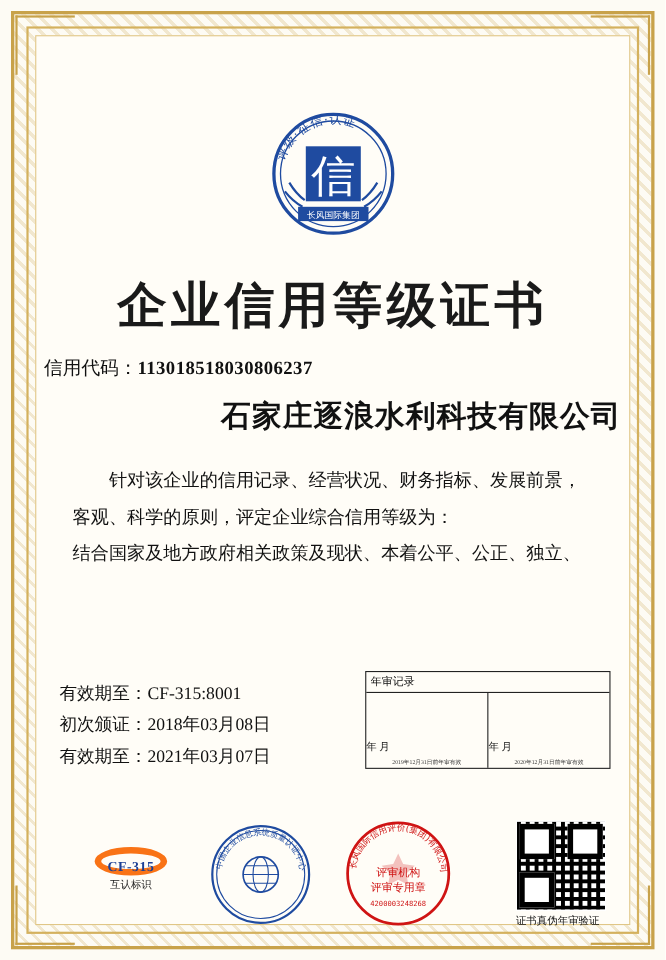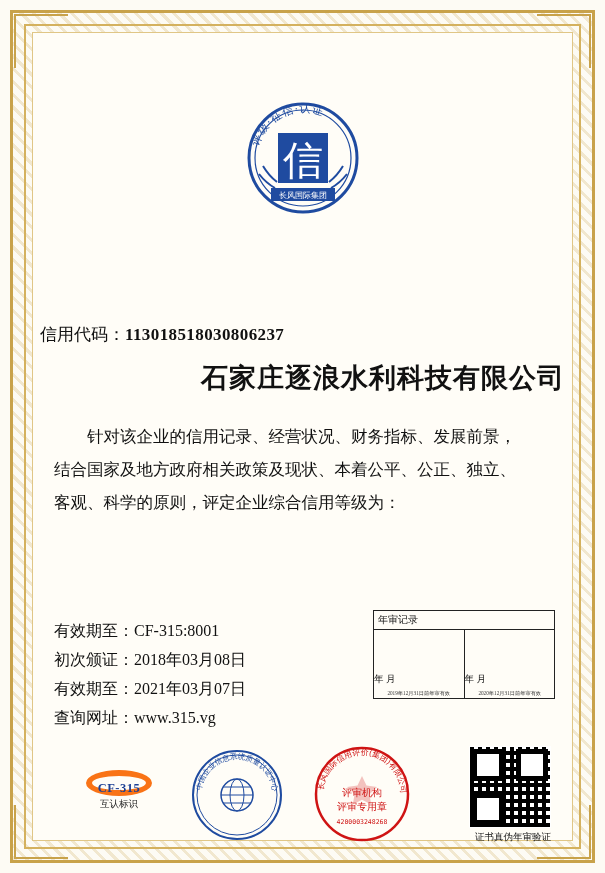--- a/index.html
+++ b/index.html
@@ -108,21 +108,21 @@
     text-align: right;
     font-size: 27px;
     font-weight: bold;
     color: #111;
     letter-spacing: 1px;
   }
 
   .body-text {
     position: absolute;
     top: 380px;
-    left: 14px;
+    left: 26px;
     width: 498px;
     font-size: 16.5px;
     line-height: 33px;
     color: #111;
     text-align: justify;
   }
   .body-text p { margin: 0; }
   .body-text p.indent { text-indent: 33px; }
 
   .grade {
@@ -146,21 +146,21 @@
     line-height: 29px;
     color: #111;
   }
   .details div { white-space: nowrap; }
 
   
   .review-box {
     position: absolute;
     top: 570px;
     right: 10px;
-    width: 182px;
+    width: 223px;
     border: 1px solid #222;
     box-sizing: border-box;
   }
   .review-title {
     font-size: 10px;
     padding: 2px 4px;
     border-bottom: 1px solid #222;
     color: #111;
   }
   .review-cells {
@@ -231,21 +231,21 @@
     top: 18px;
   }
   .seal-red {
     left: 272px;
     top: 14px;
   }
   .qr-wrap {
     position: absolute;
     right: 14px;
     top: 16px;
-    text-align: right;
+    text-align: left;
   }
   .qr {
     width: 80px;
     height: 80px;
     background-color: #ffffff;
     background-image:
       repeating-linear-gradient(90deg, #000 0 4px, transparent 4px 8px),
       repeating-linear-gradient(0deg, #000 0 4px, transparent 4px 8px);
     background-size: 8px 8px, 8px 8px;
     border: 1px solid #fff;
@@ -304,39 +304,39 @@
           <path d="M30 78 q6 10 14 16"></path>
           <path d="M26 86 q7 9 16 14"></path>
           <path d="M110 78 q-6 10 -14 16"></path>
           <path d="M114 86 q-7 9 -16 14"></path>
         </g>
         <rect x="38" y="100" width="64" height="13" fill="#1f4ba0"></rect>
         <text x="70" y="110" text-anchor="middle" font-family="DejaVu Sans, sans-serif" font-size="8" fill="#ffffff">长风国际集团</text>
       </svg>
     </div>
 
+    <div class="main-title">企业信用等级证书</div>
 
     <div class="credit-code">
       <span>信用代码：</span><span class="code-num">113018518030806237</span>
     </div>
 
     <div class="company-name">石家庄逐浪水利科技有限公司</div>
 
     <div class="body-text">
       <p class="indent">针对该企业的信用记录、经营状况、财务指标、发展前景，</p>
+      <p>客观、科学的原则，评定企业综合信用等级为：</p>
       <p>结合国家及地方政府相关政策及现状、本着公平、公正、独立、</p>
-      <p>客观、科学的原则，评定企业综合信用等级为：</p>
     </div>
 
 
     <div class="details">
       <div>有效期至：CF-315:8001</div>
       <div>初次颁证：2018年03月08日</div>
       <div>有效期至：2021年03月07日</div>
-      <div>查询网址：www.315.vg</div>
     </div>
 
     <div class="review-box">
       <div class="review-title">年审记录</div>
       <div class="review-cells">
         <div class="review-cell">
           <div class="ym">年  月</div>
           <div class="note">2019年12月31日前年审有效</div>
         </div>
         <div class="review-cell">

